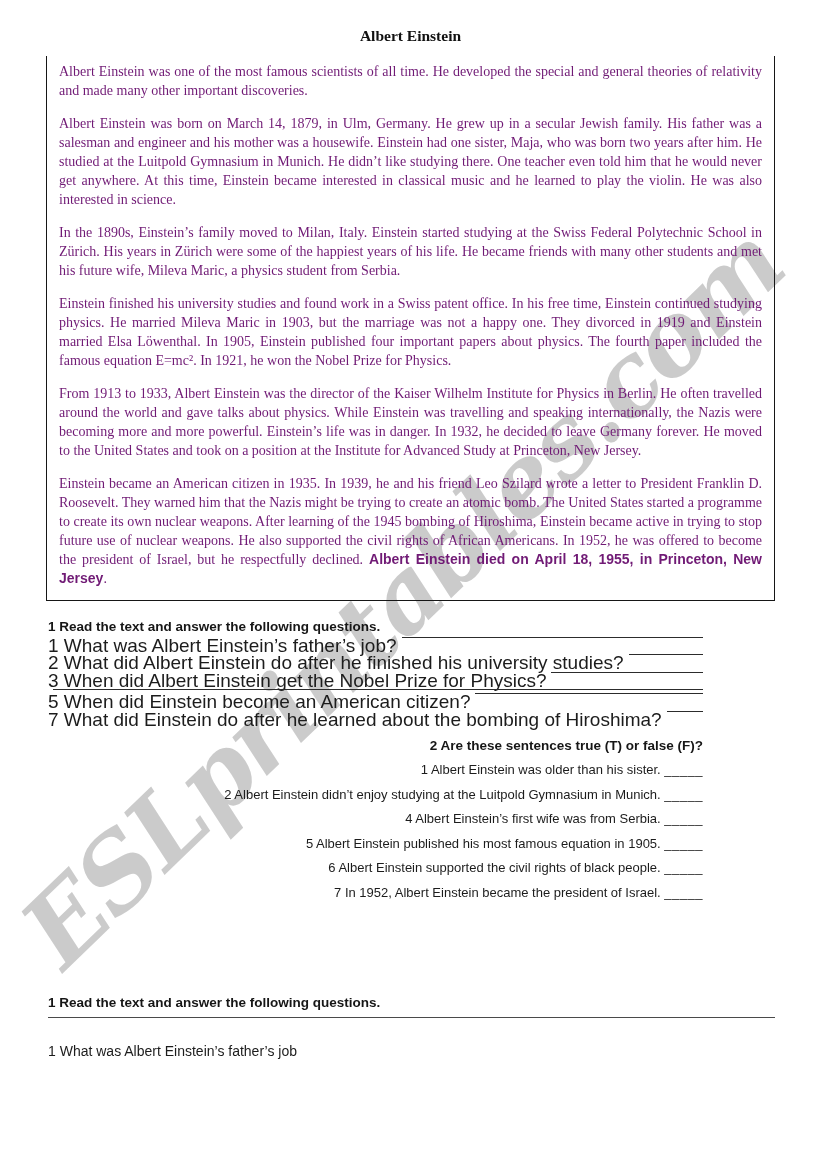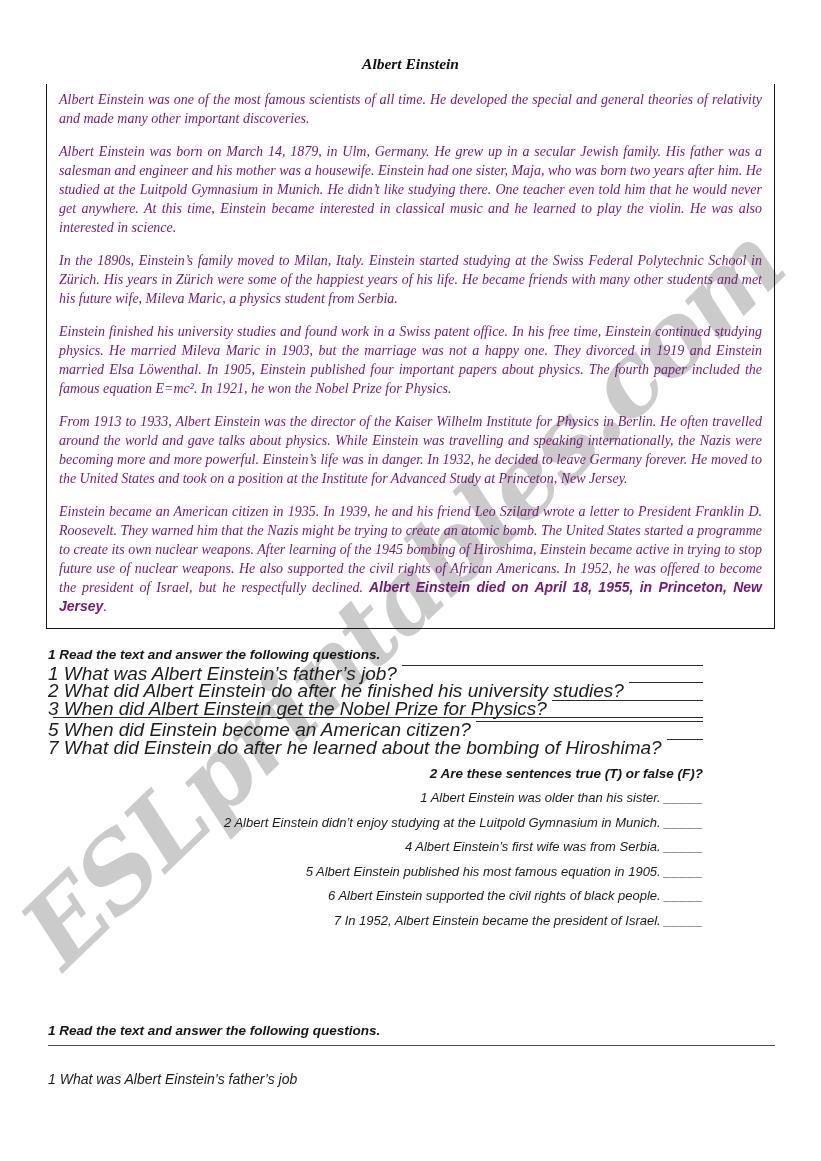--- a/index.html
+++ b/index.html
@@ -20,21 +20,21 @@
     font-style: italic;
     font-weight: bold;
     font-size: 100px;
     letter-spacing: -3px;
     color: #a2a2a2;
     opacity: 0.55;
     white-space: nowrap;
     z-index: 1;
     pointer-events: none;
   }
-  .content { position: relative; z-index: 2; padding-top: 54px; font-style: italic; }
+  .content { position: relative; z-index: 2; padding-top: 26px; }
   .doc-title {
     text-align: center;
     font-family: "Liberation Serif", serif;
     font-weight: bold;
     font-size: 15.5px;
     line-height: 19px;
     margin: 0 0 11px 0;
     color: #111;
   }
   .article-box {

